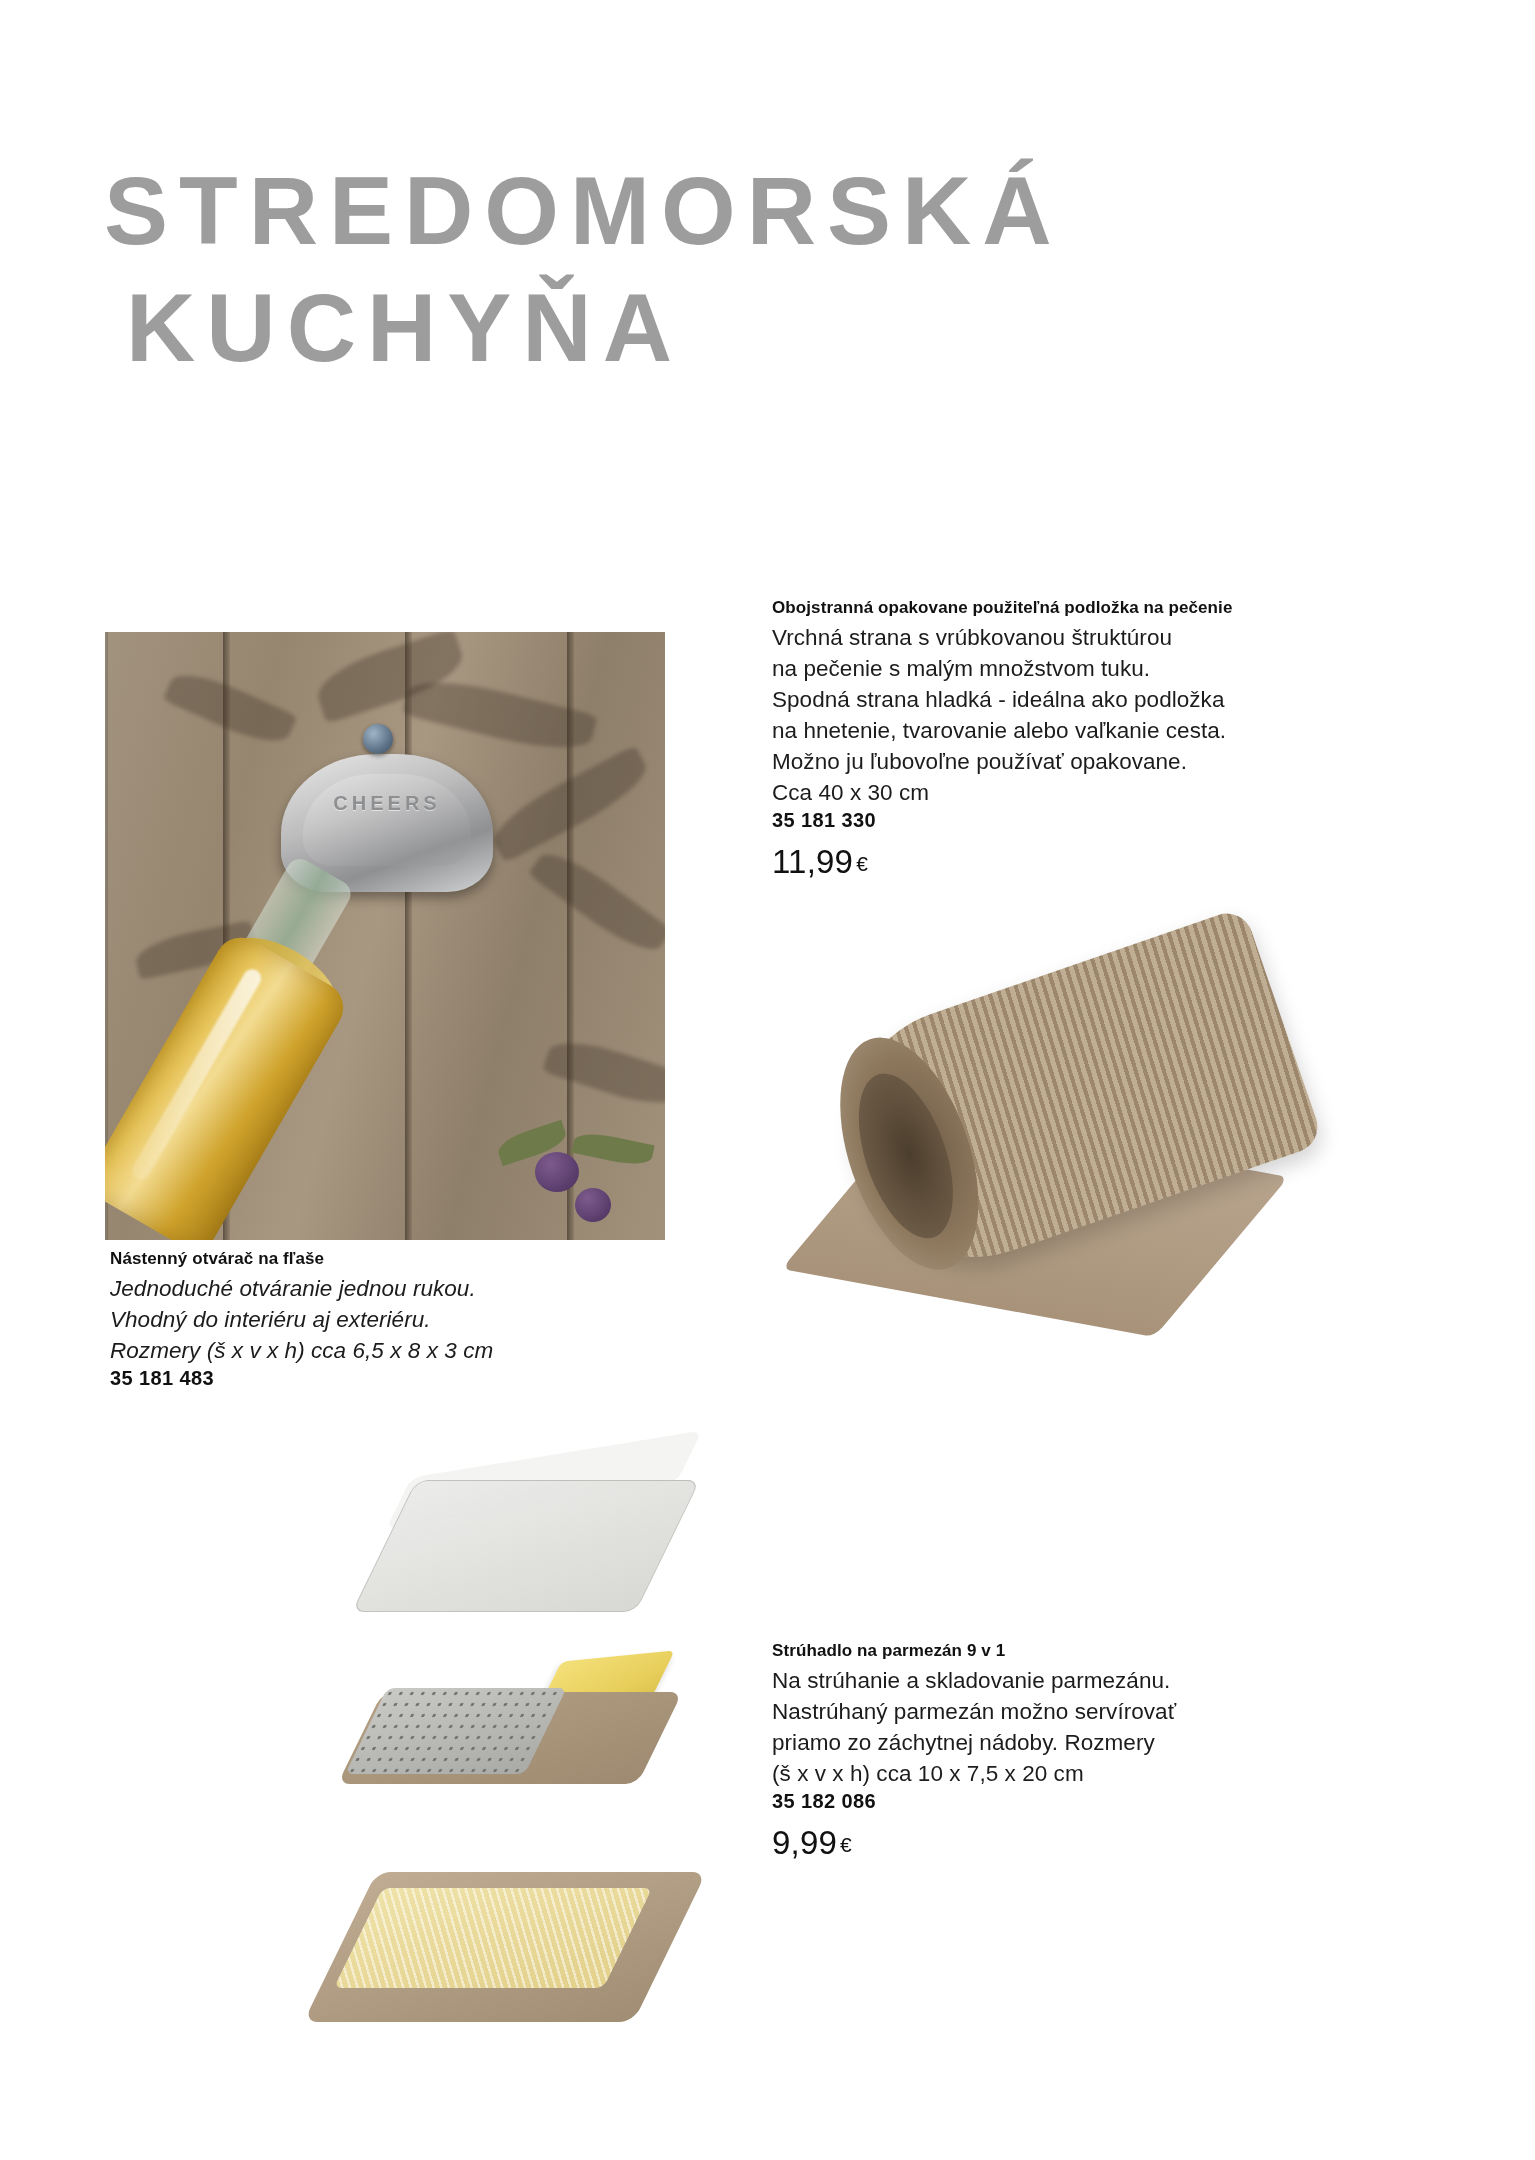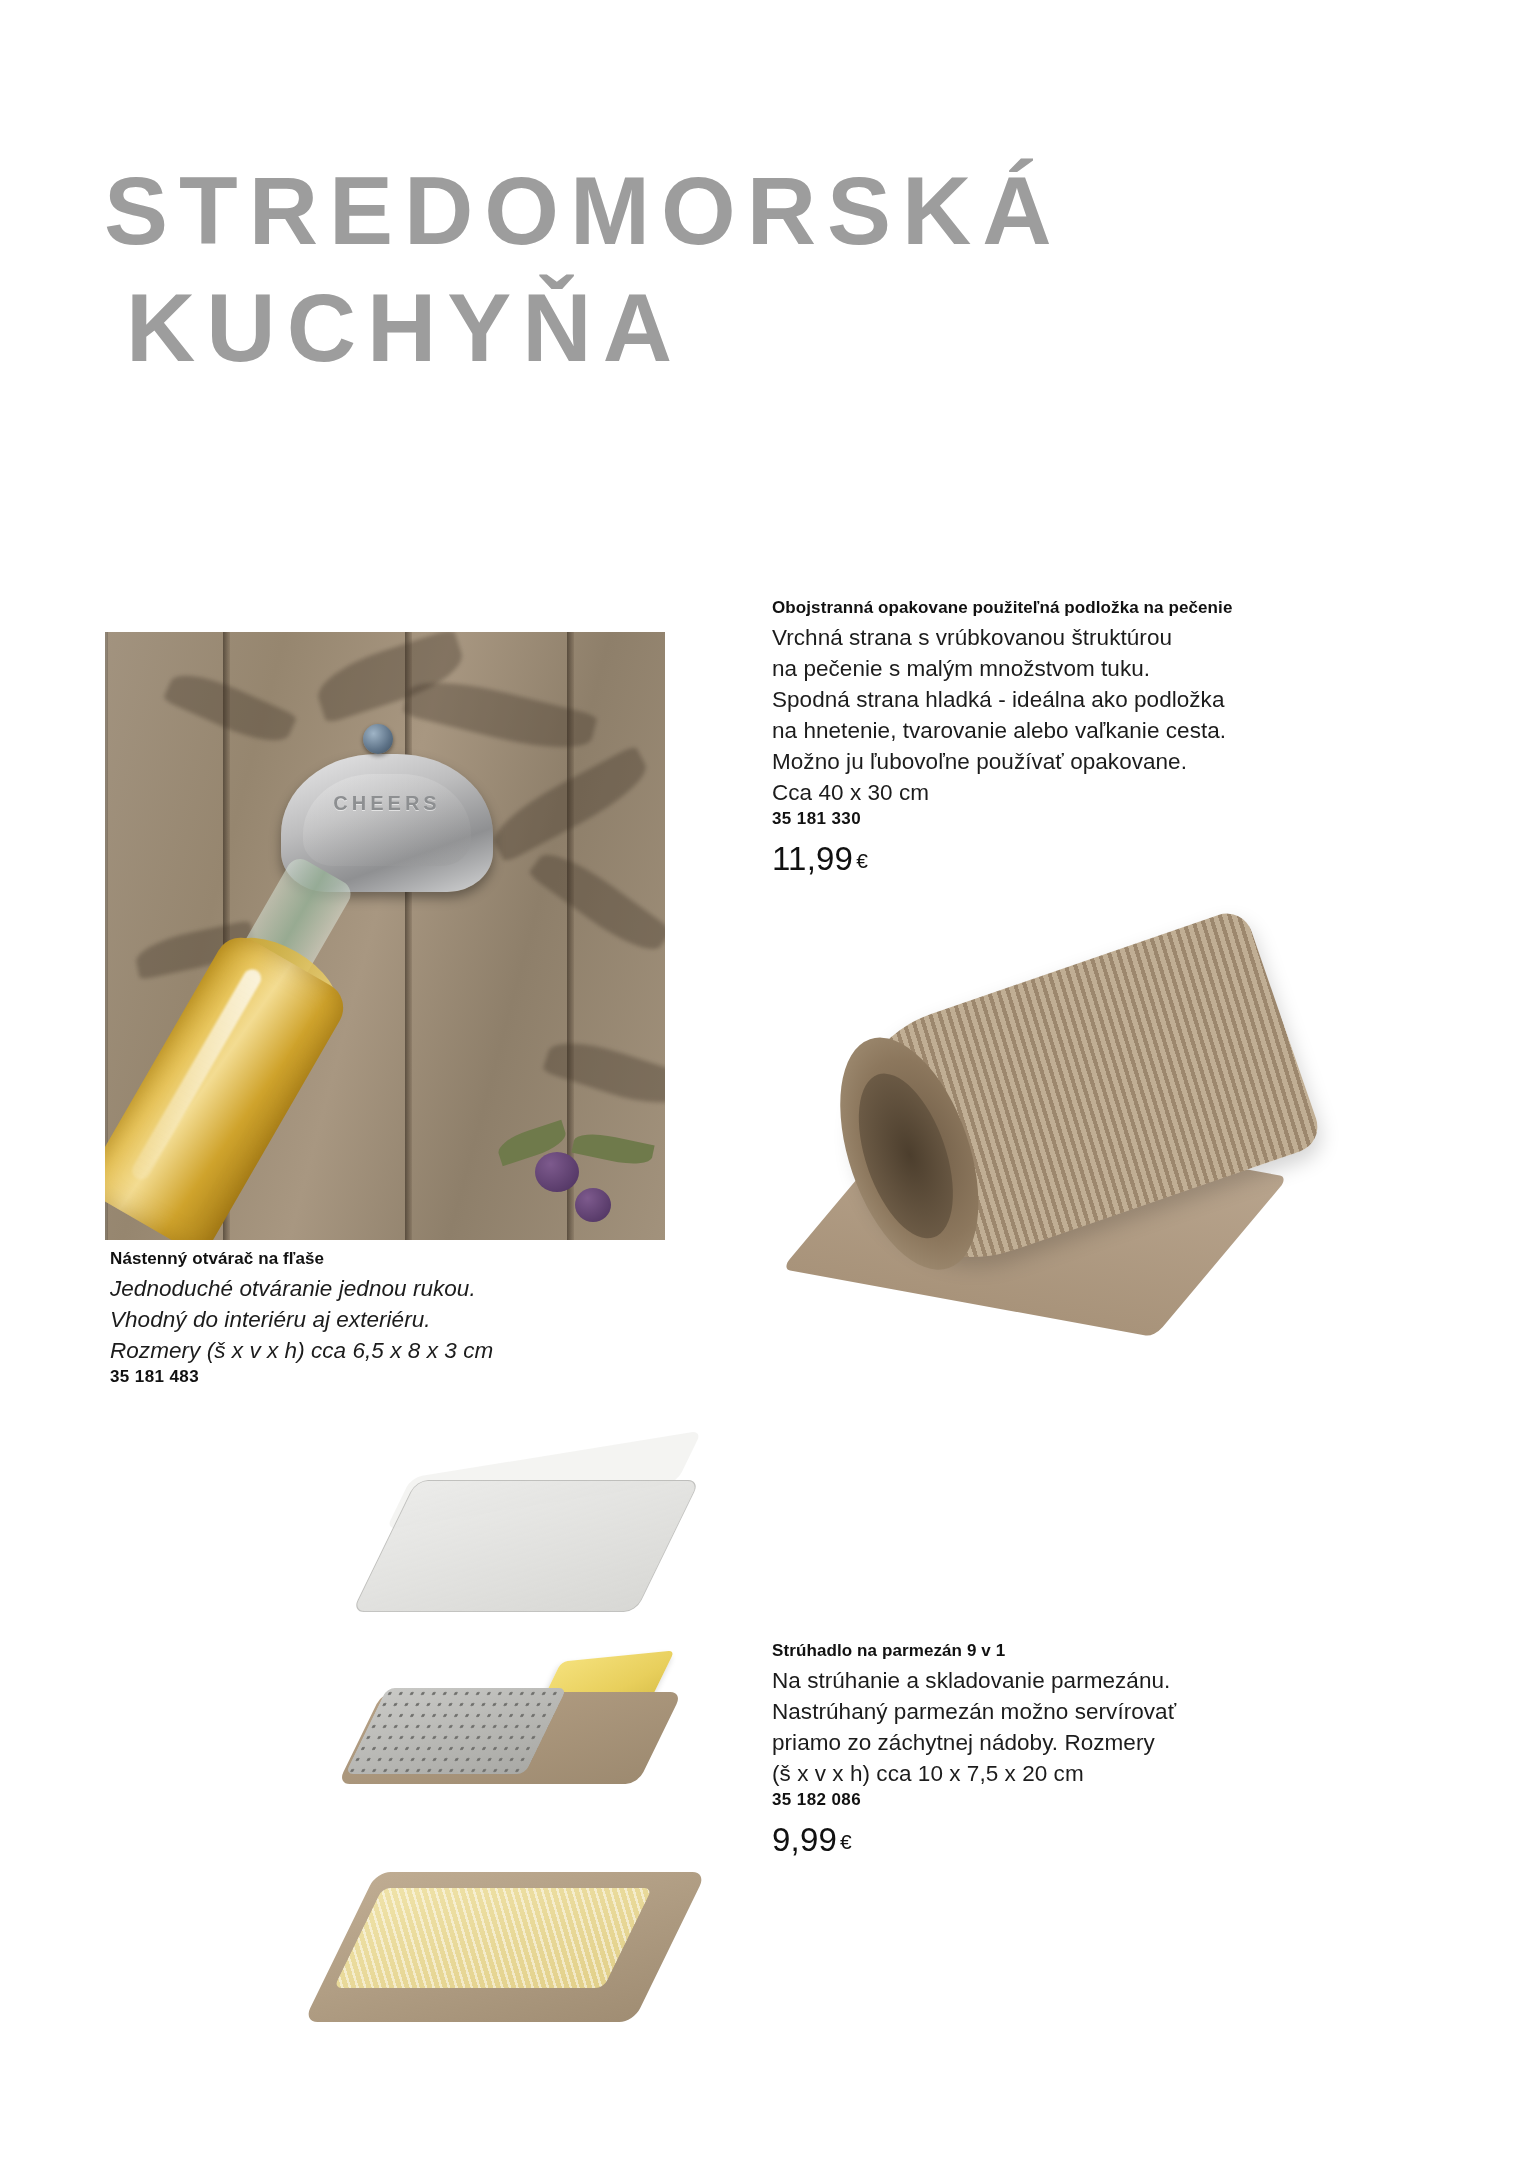--- a/index.html
+++ b/index.html
@@ -43,21 +43,21 @@
     letter-spacing: 0.1px;
   }
   .prod-desc {
     font-size: 22.5px;
     line-height: 1.38;
     color: #1c1c1c;
     margin: 0;
     letter-spacing: 0.05px;
   }
   .prod-code {
-    font-size: 17px;
+    font-size: 20px;
     font-weight: 700;
     color: #111111;
     margin-top: 1px;
     letter-spacing: 0.4px;
   }
   .prod-price {
     font-size: 33px;
     font-weight: 400;
     color: #111111;
     margin-top: 11px;

